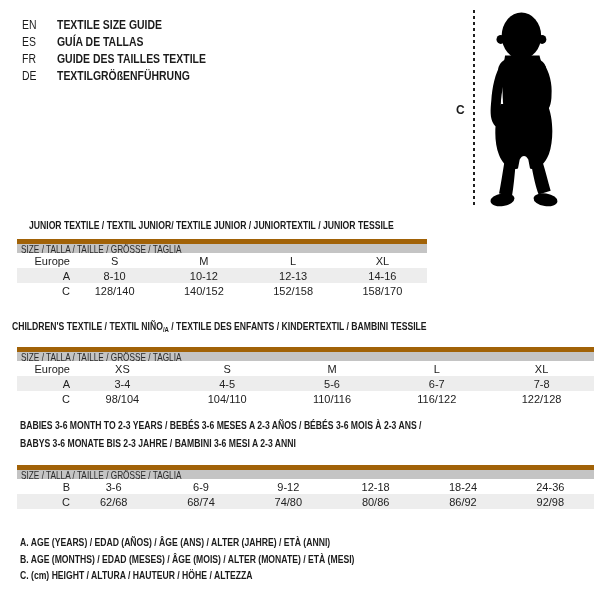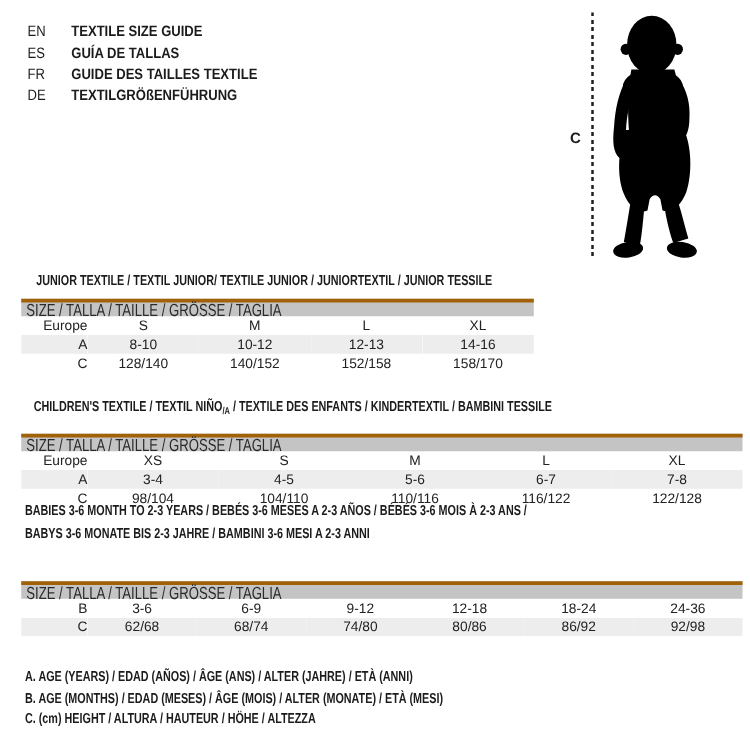--- a/index.html
+++ b/index.html
@@ -28,23 +28,23 @@
   .c-label{left:456px;top:103px;font-size:12px;font-weight:700;}
   .baby{left:481px;top:9px;}
 
   
   .sec-title{font-size:11.5px;font-weight:700;white-space:nowrap;line-height:18px;}
   .sub{font-size:8px;vertical-align:-2px;}
 
   
   .tbl-wrap{left:17px;}
   .size-bar{
-    height:14px;background:#c4c4c4;border-top:3px solid #a16207;
+    height:14px;background:#c4c4c4;border-top:5px solid #a16207;
     display:flex;align-items:center;padding-left:4px;box-sizing:border-box;
-    font-size:14px;font-weight:400;color:#2a2a2a;
+    font-size:11px;font-weight:400;color:#2a2a2a;
   }
   table{width:100%;border-collapse:collapse;table-layout:fixed;}
   td{height:15px;padding:0;font-size:11px;font-weight:400;color:#222;text-align:center;overflow:hidden;}
   td.lbl{text-align:right;padding-left:4px;}
   tr.shade{background:#ededed;}
   col.c-lbl{width:53px;}
 
   
   .legend{left:20px;top:534px;}
   .legend-line{font-size:11.5px;font-weight:700;line-height:16.5px;white-space:nowrap;}
@@ -122,21 +122,21 @@
       <td class="lbl">C</td>
       <td>128/140</td>
       <td>140/152</td>
       <td>152/158</td>
       <td>158/170</td>
     </tr>
   </tbody>
     </table>
 </div>
 
-<div class="abs sec-title" style="left:27px;top:317px;">
+<div class="abs sec-title" style="left:12px;top:317px;">
   <span class="cond"><span>CHILDREN'S TEXTILE / TEXTIL NIÑO</span><span class="sub">/A</span><span> / TEXTILE DES ENFANTS / KINDERTEXTIL / BAMBINI TESSILE</span></span>
 </div>
 <div class="abs tbl-wrap" style="top:347px;width:577px;">
   <div class="size-bar">
     <span class="cond">SIZE / TALLA / TAILLE / GRÖSSE / TAGLIA</span>
   </div>
   <table>
     <colgroup>
         <col class="c-lbl">
         <col>
@@ -167,21 +167,21 @@
       <td>98/104</td>
       <td>104/110</td>
       <td>110/116</td>
       <td>116/122</td>
       <td>122/128</td>
     </tr>
   </tbody>
     </table>
 </div>
 
-<div class="abs sec-title" style="left:20px;top:400px;">
+<div class="abs sec-title" style="left:20px;top:416px;">
   <div><span class="cond">BABIES 3-6 MONTH TO 2-3 YEARS / BEBÉS 3-6 MESES A 2-3 AÑOS / BÉBÉS 3-6 MOIS À 2-3 ANS /</span></div>
   <div><span class="cond">BABYS 3-6 MONATE BIS 2-3 JAHRE / BAMBINI 3-6 MESI A 2-3 ANNI</span></div>
 </div>
 <div class="abs tbl-wrap" style="top:465px;width:577px;">
   <div class="size-bar">
     <span class="cond">SIZE / TALLA / TAILLE / GRÖSSE / TAGLIA</span>
   </div>
   <table>
     <colgroup>
         <col class="c-lbl">

